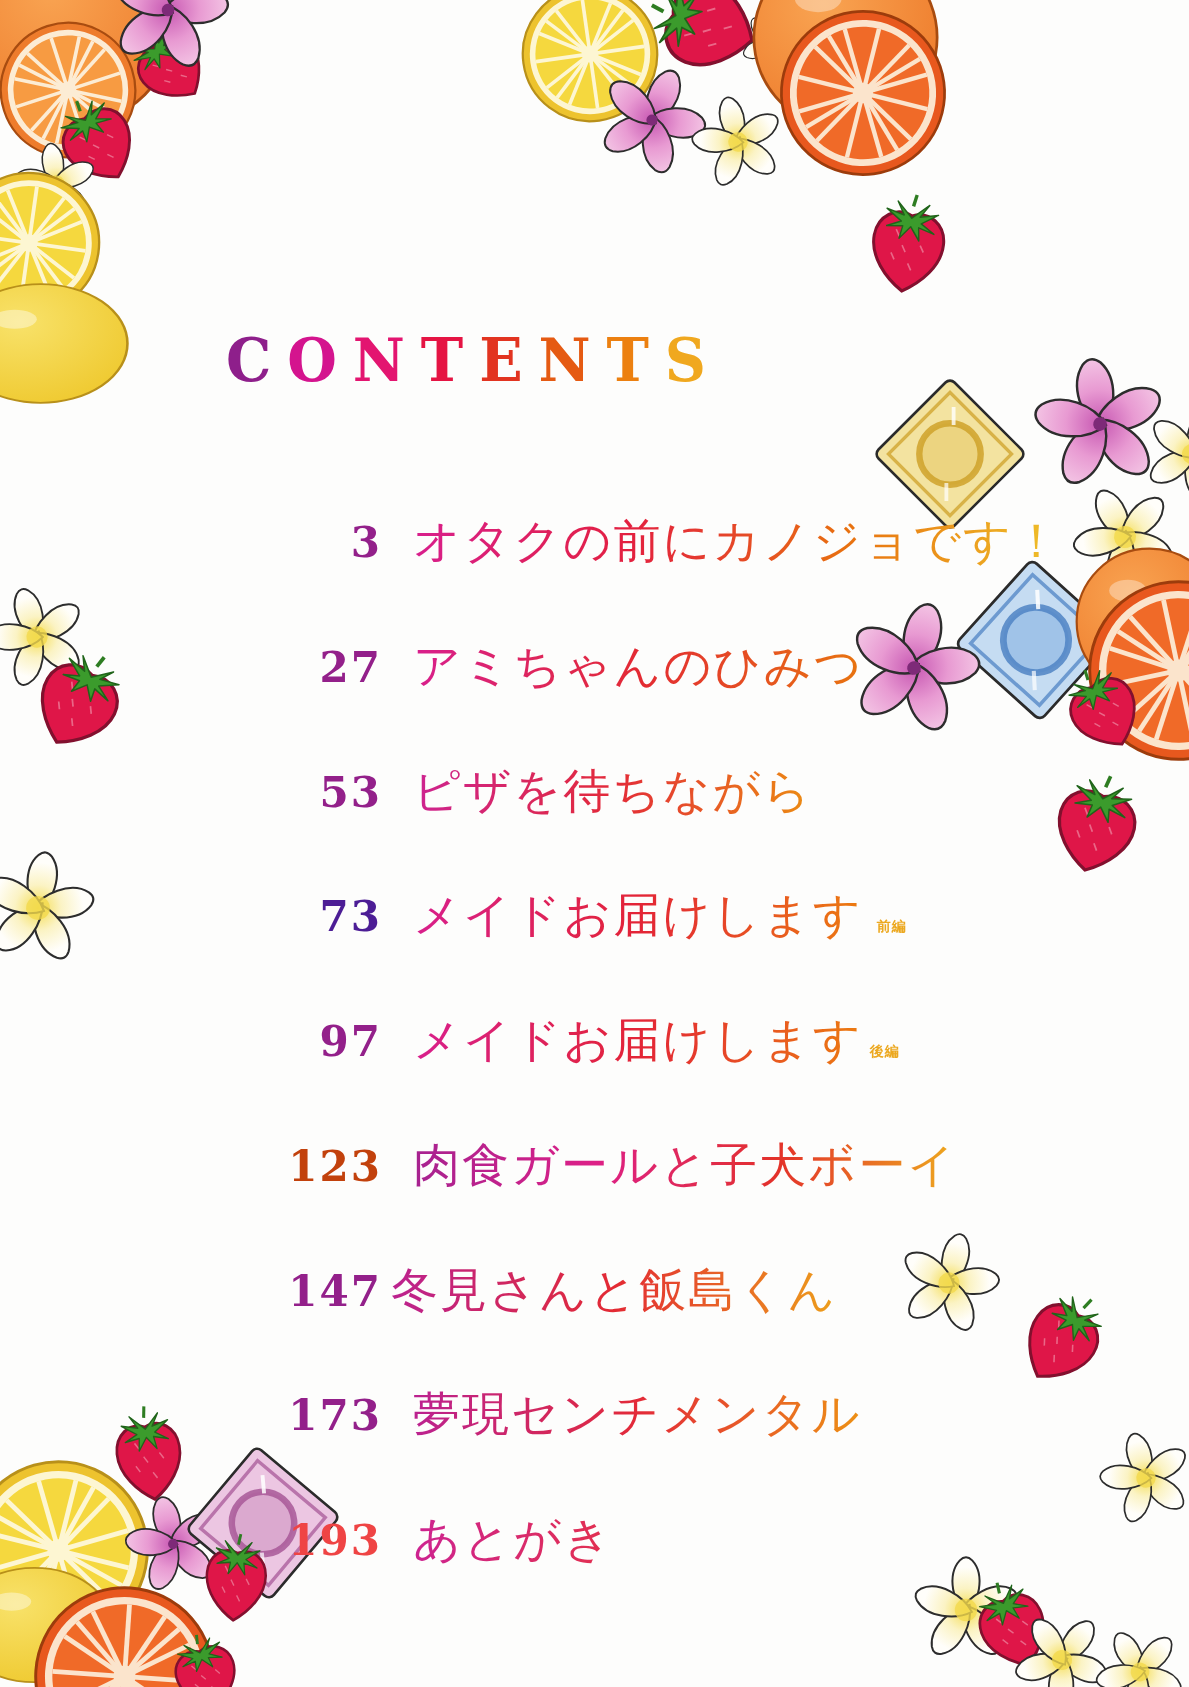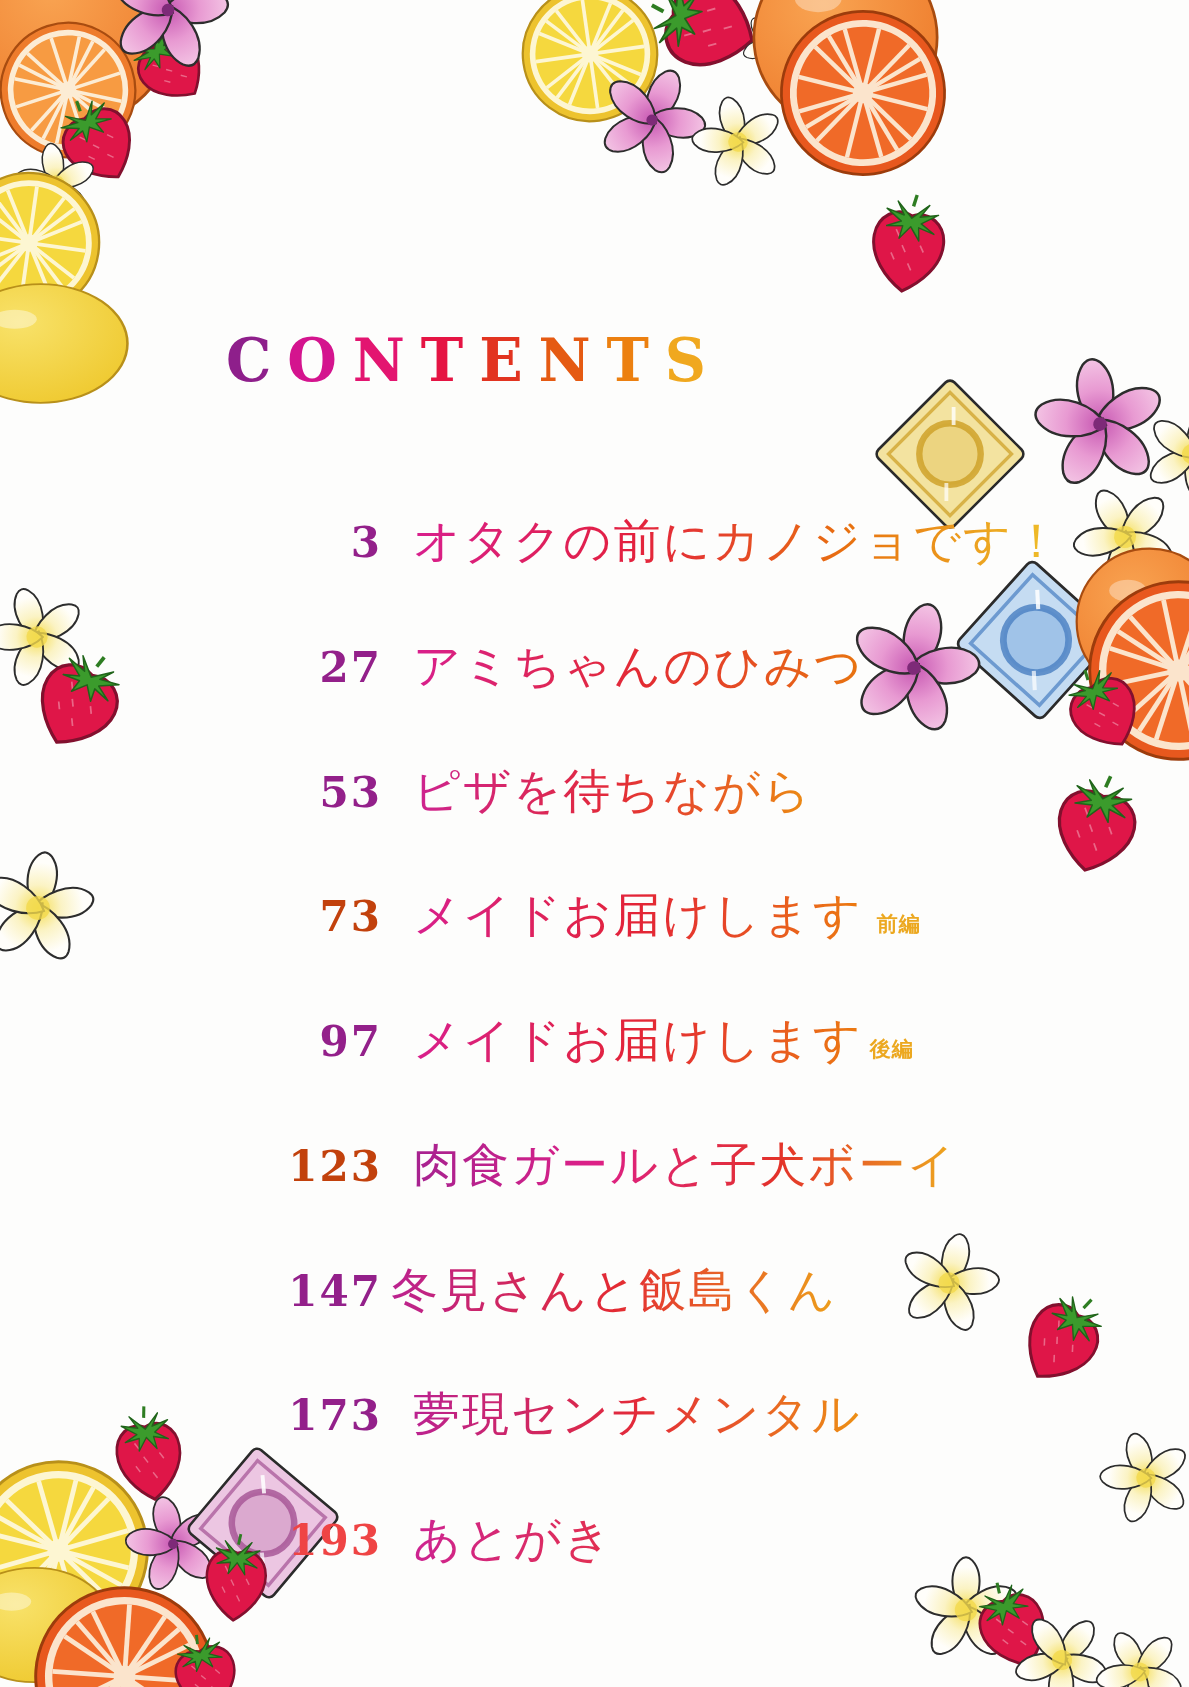--- a/index.html
+++ b/index.html
@@ -11,21 +11,21 @@
   .decor{position:absolute;overflow:visible}
   #contents-title{position:absolute;left:226px;top:331px;width:480px;display:flex;justify-content:space-between;
         z-index:2;font-family:"DejaVu Serif",serif;font-weight:700;font-size:57px;line-height:1}
   .title-letter{display:inline-block;transform:scaleY(1.04)}
   #toc-list{position:absolute;left:282px;top:512px;z-index:2;display:flex;flex-direction:column;gap:66px}
   .toc-row{display:flex;align-items:baseline}
   .toc-num{width:100px;text-align:right;font-family:"DejaVu Serif",serif;font-weight:700;font-size:42px;
         letter-spacing:2px;line-height:1.05}
   .toc-title{margin-left:31px;font-size:47px;font-weight:400;letter-spacing:2px;line-height:1.25;
         -webkit-background-clip:text;background-clip:text;color:transparent;white-space:nowrap}
-  .toc-suffix{margin-left:14px;font-size:21px;font-weight:700;letter-spacing:1px}
+  .toc-suffix{margin-left:14px;font-size:14px;font-weight:700;letter-spacing:1px}
   #symbol-defs{position:absolute;width:0;height:0;overflow:hidden}
 </style>
 </head>
 <body>
 
 <div id="page">
 
   <svg id="symbol-defs" aria-hidden="true">
     <defs>
       <radialGradient id="gradOrange" cx="38%" cy="32%" r="75%">
@@ -326,21 +326,21 @@
       </div>
       <div class="toc-row">
         <span class="toc-num" style="color: rgb(147, 32, 138);">27</span>
         <span class="toc-title" style="background-image: linear-gradient(90deg, rgb(216, 31, 141), rgb(227, 42, 51), rgb(232, 117, 15)); text-align: center;">アミちゃんのひみつ</span>
       </div>
       <div class="toc-row">
         <span class="toc-num" style="color: rgb(147, 32, 138);">53</span>
         <span class="toc-title" style="background-image: linear-gradient(90deg, rgb(205, 35, 145), rgb(227, 42, 56), rgb(236, 141, 18));">ピザを待ちながら</span>
       </div>
       <div class="toc-row">
-        <span class="toc-num" style="color: #c2410c;">73</span>
+        <span class="toc-num" style="color: #4c1d95;">73</span>
         <span class="toc-title" style="background-image: linear-gradient(90deg, rgb(216, 31, 141), rgb(227, 36, 54), rgb(236, 124, 16));">メイドお届けします</span>
         <span class="toc-suffix" style="color: rgb(236, 168, 31);">前編</span>
       </div>
       <div class="toc-row">
         <span class="toc-num" style="color: rgb(147, 32, 138);">97</span>
         <span class="toc-title" style="background-image: linear-gradient(90deg, rgb(216, 31, 141), rgb(227, 36, 54), rgb(236, 124, 16));">メイドお届けします</span>
         <span class="toc-suffix" style="color: rgb(236, 168, 31); margin-left: 7px;">後編</span>
       </div>
       <div class="toc-row">
         <span class="toc-num" style="color: #c2410c;">123</span>

